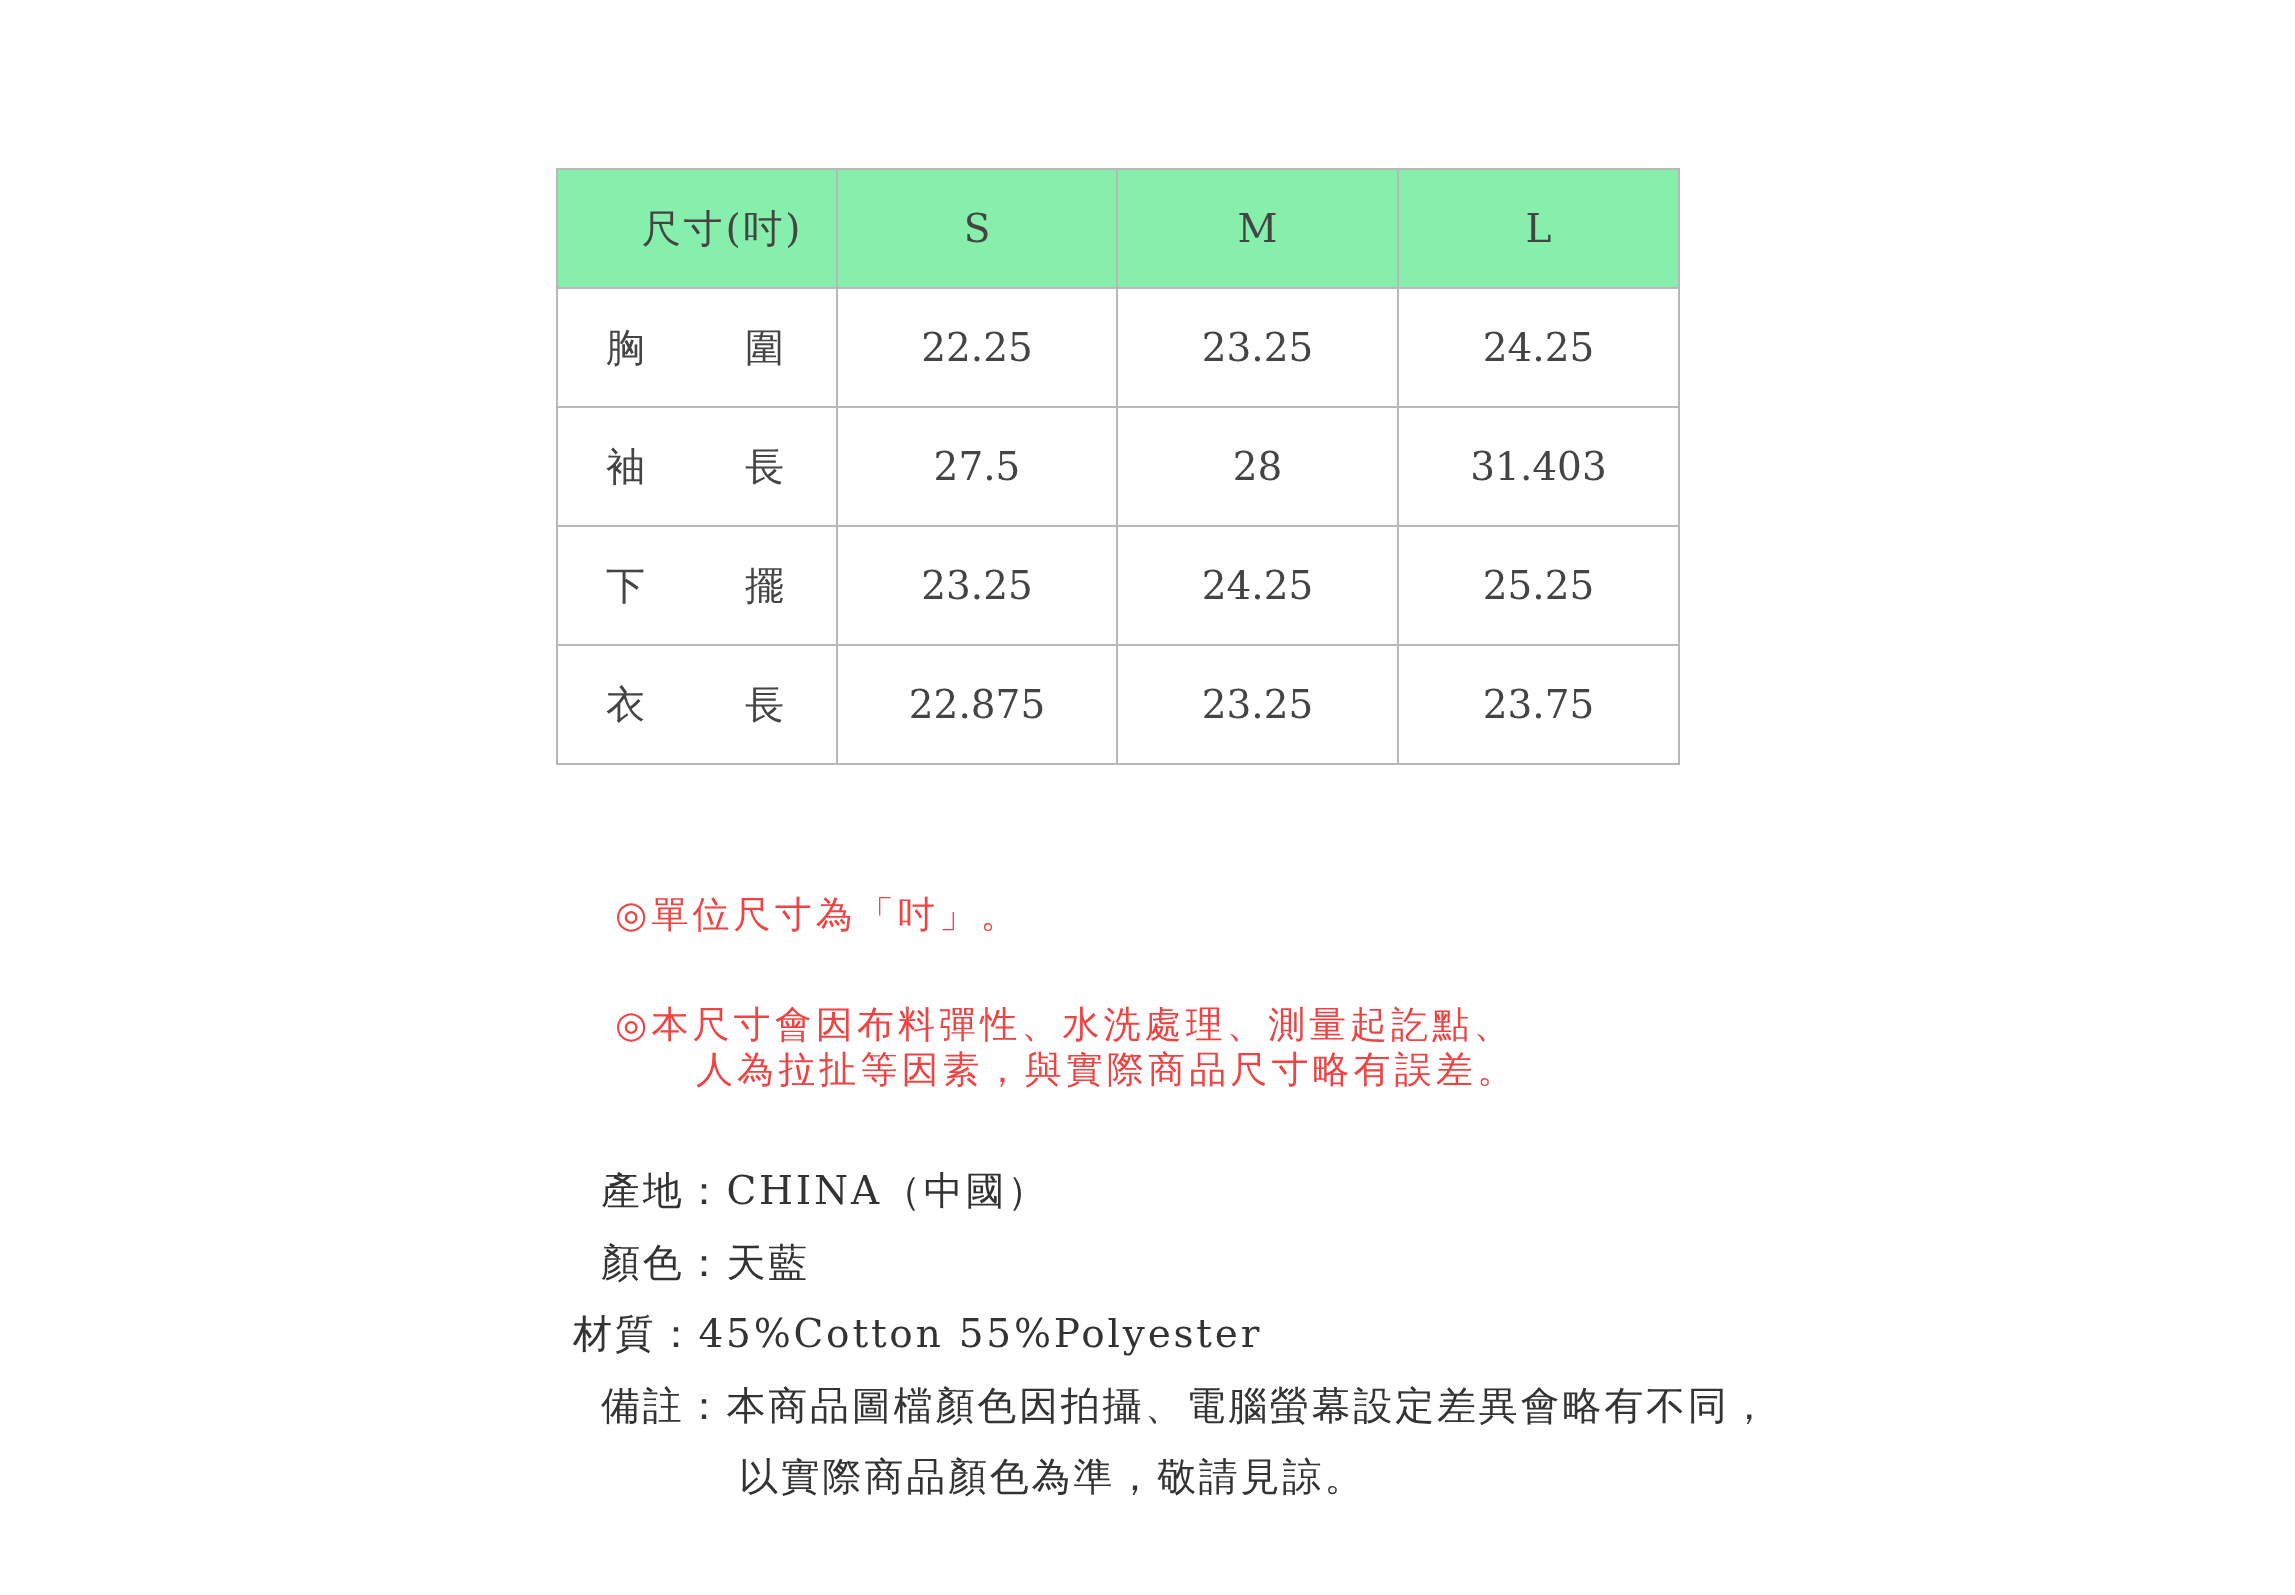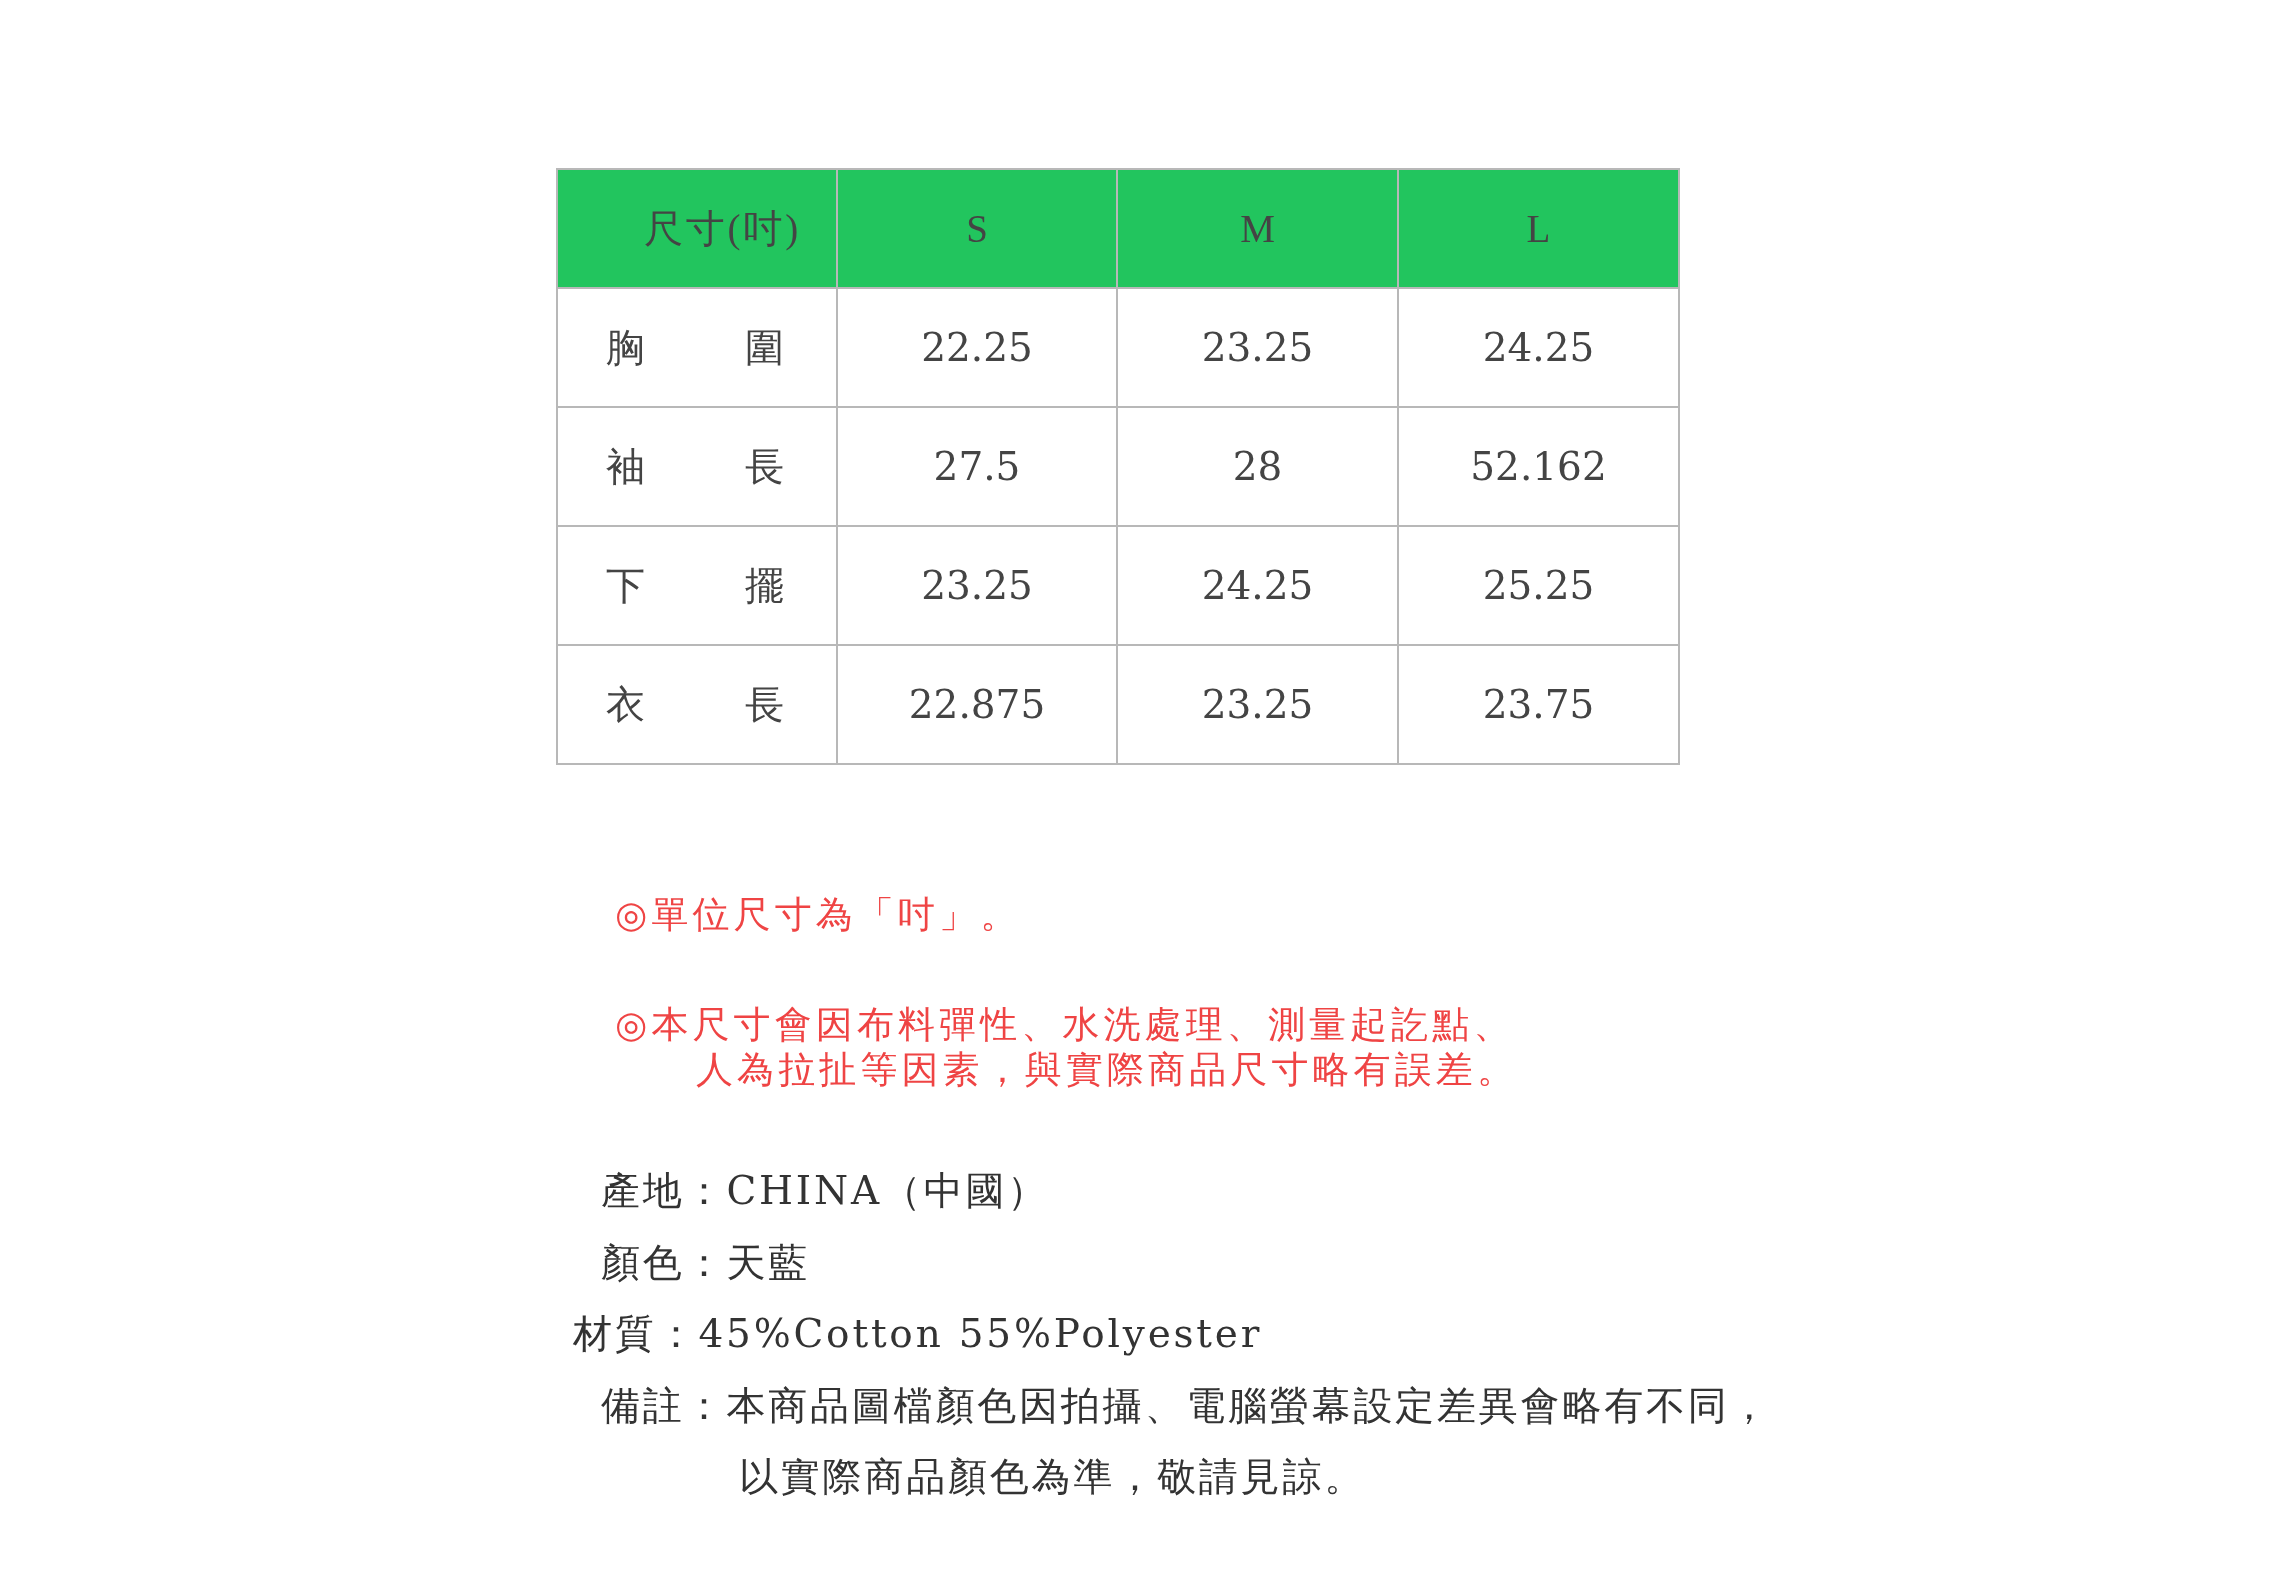--- a/index.html
+++ b/index.html
@@ -1,21 +1,21 @@
 <!DOCTYPE html>
 <html style="font-size:11px"><head>
   <meta charset="utf-8">
   <style>
     html, body { margin:0; padding:0; background:#ffffff; }
     body { width:2295px; height:1596px; position:relative; overflow:hidden;
       font-family:"DejaVu Serif", "Liberation Serif", serif; color:#3a3a3a; }
     .size-table { position:absolute; left:556px; top:168px; border-collapse:collapse; table-layout:fixed; }
     .size-table td, .size-table th { border:2.1px solid #b8b8b8; height:117px; padding:0; text-align:center;
       font-weight:normal; font-size:39px; color:#444; }
-    .size-table th { background:#22c55e;font-family:Liberation Serif, serif; }
+    .size-table th { background:#86efac; }
     .size-table col.c0 { width:280px; } .size-table col.c1 { width:280px; }
     .size-table col.c2 { width:281px; } .size-table col.c3 { width:281px; }
     .rowlabel { display:flex; justify-content:space-between; width:178px; padding-left:48px; box-sizing:content-box; }
     .header-label { text-align:left; padding-left:51px !important; letter-spacing:2.8px; }
     .note { position:absolute; font-size:37px; letter-spacing:4.1px; white-space:nowrap; color:#ef4444; }
     .info { position:absolute; font-size:39px; letter-spacing:2.8px; white-space:nowrap; color:#333; }
   </style>
 </head>
 <body>
 
@@ -46,21 +46,21 @@
   </tr>
   <tr>
     <td style="text-align:left">
           <div class="rowlabel">
             <span>袖</span>
             <span>長</span>
           </div>
         </td>
     <td>27.5</td>
     <td>28</td>
-    <td>52.162</td>
+    <td>31.403</td>
   </tr>
   <tr>
     <td style="text-align:left">
           <div class="rowlabel">
             <span>下</span>
             <span>擺</span>
           </div>
         </td>
     <td>23.25</td>
     <td>24.25</td>

